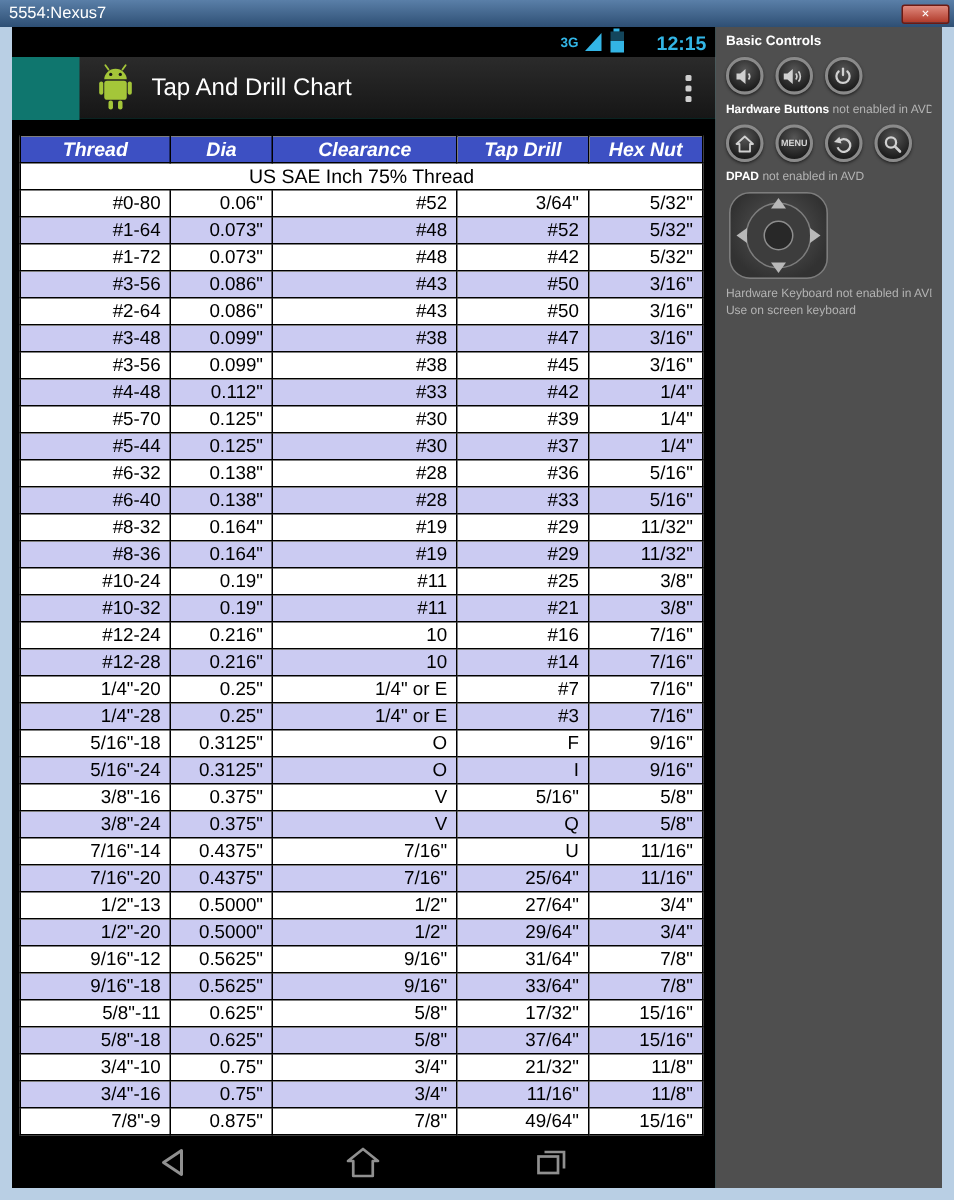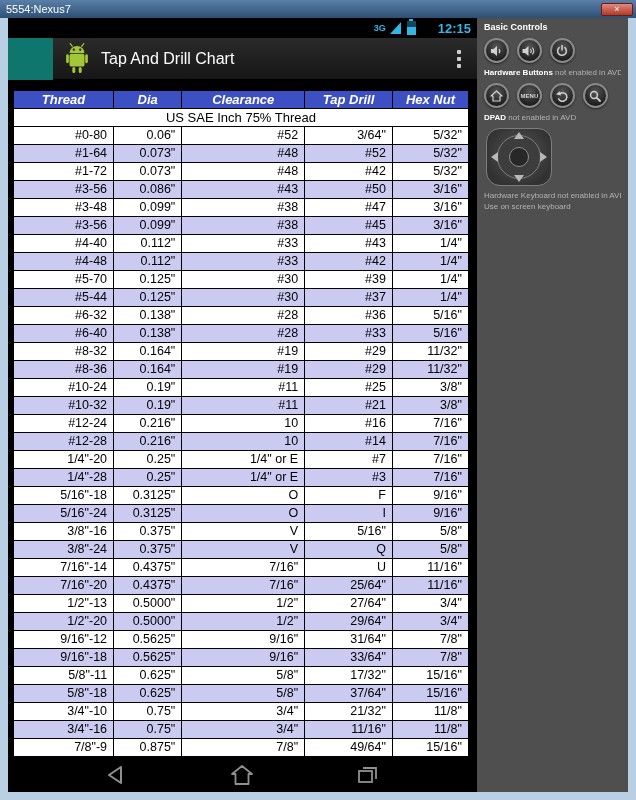--- a/index.html
+++ b/index.html
@@ -177,39 +177,39 @@
                 <td>5/32"</td>
               </tr>
               <tr>
                 <td>#3-56</td>
                 <td>0.086"</td>
                 <td>#43</td>
                 <td>#50</td>
                 <td>3/16"</td>
               </tr>
               <tr>
+                <td>#2-64</td>
+                <td>0.086"</td>
+                <td>#43</td>
+                <td>#50</td>
+                <td>3/16"</td>
+              </tr>
+              <tr>
                 <td>#3-48</td>
                 <td>0.099"</td>
                 <td>#38</td>
                 <td>#47</td>
                 <td>3/16"</td>
               </tr>
               <tr>
                 <td>#3-56</td>
                 <td>0.099"</td>
                 <td>#38</td>
                 <td>#45</td>
                 <td>3/16"</td>
-              </tr>
-              <tr>
-                <td>#4-40</td>
-                <td>0.112"</td>
-                <td>#33</td>
-                <td>#43</td>
-                <td>1/4"</td>
               </tr>
               <tr>
                 <td>#4-48</td>
                 <td>0.112"</td>
                 <td>#33</td>
                 <td>#42</td>
                 <td>1/4"</td>
               </tr>
               <tr>
                 <td>#5-70</td>

